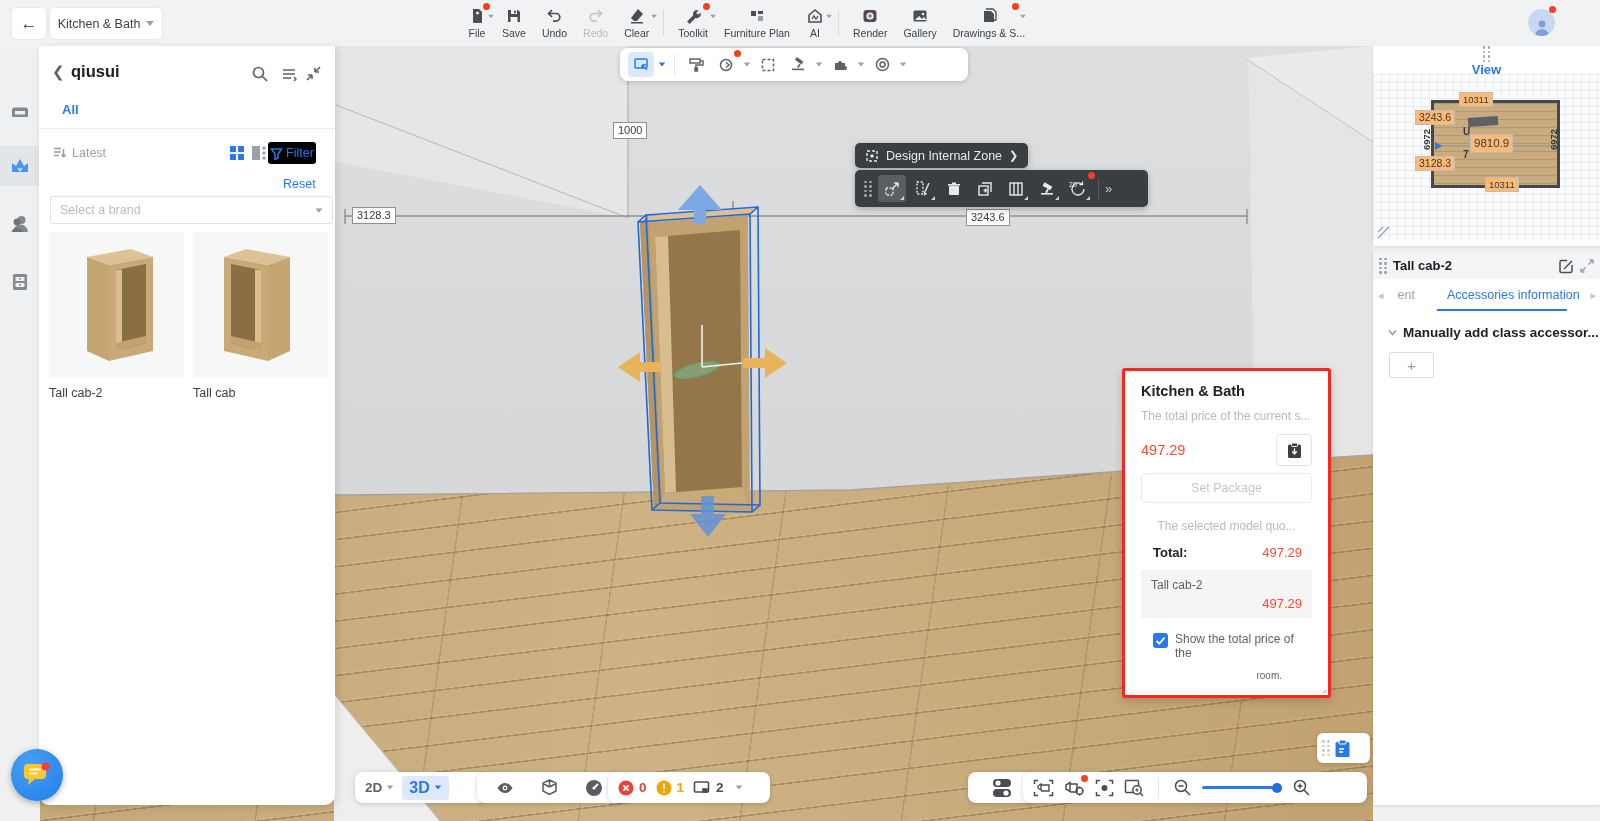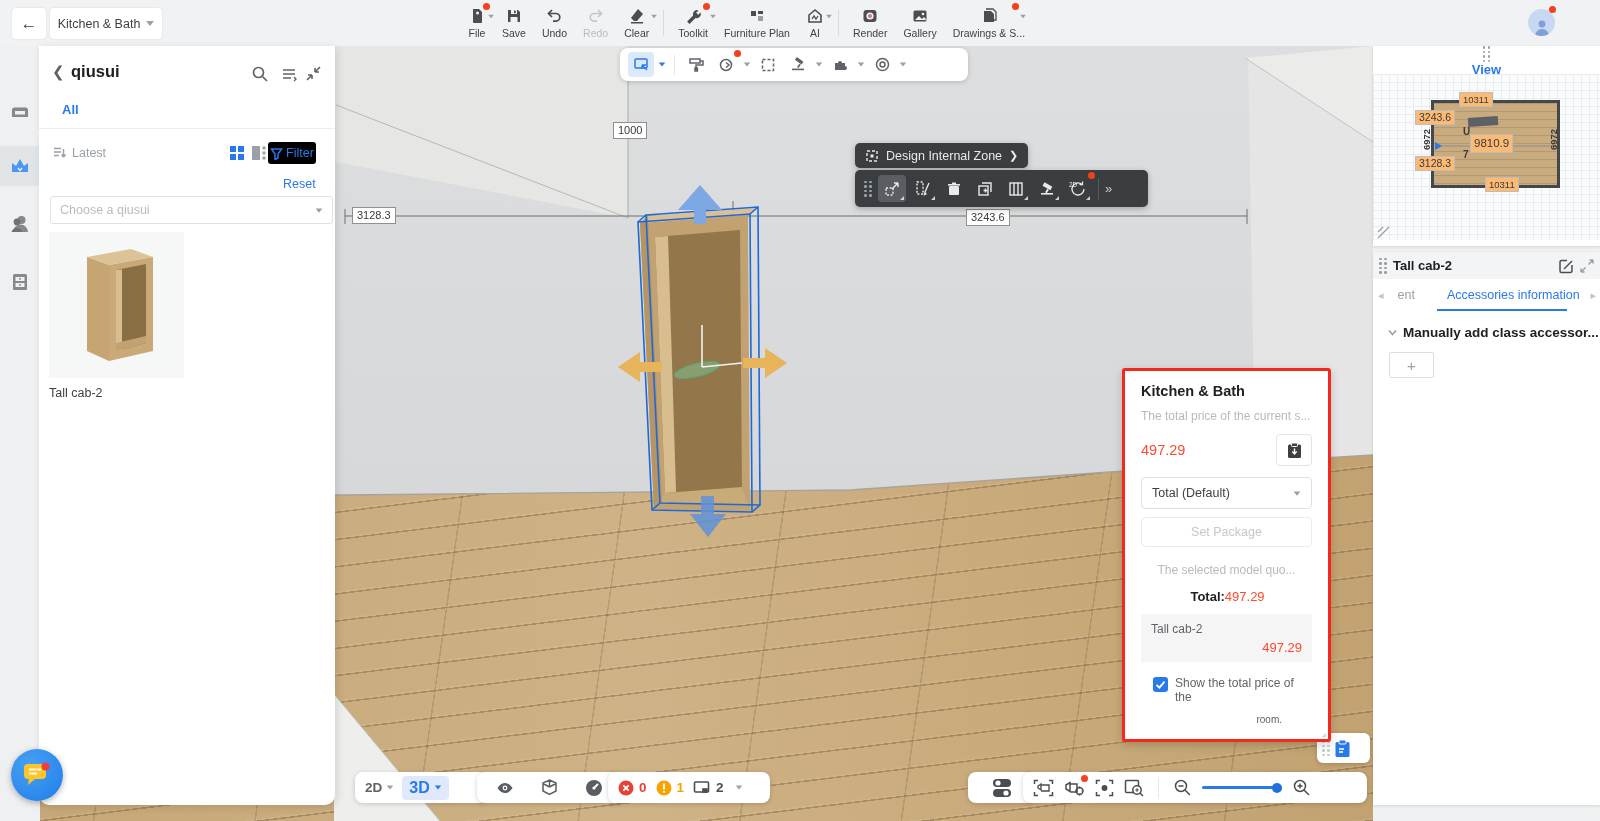--- a/index.html
+++ b/index.html
@@ -111,21 +111,21 @@
          box-shadow:0 3px 10px rgba(0,0,0,.18);box-sizing:border-box;padding:12px 16px 14px;}
   #price h3{margin:0;font-size:14.5px;color:#202124;}
   #price .sub{margin-top:10px;font-size:12px;color:#b7babd;}
   #price-row{display:flex;align-items:center;justify-content:space-between;margin-top:12px;height:30px;}
   .red{color:#ff4a2e;}
   #price-val{font-size:14.5px;}
   #clip-btn{width:34px;height:30px;border:1px solid #e3e3e3;border-radius:4px;display:flex;align-items:center;justify-content:center;cursor:pointer;background:#fff;}
   #qtype{margin-top:12px;height:30px;border:1px solid #e0e0e0;border-radius:4px;display:flex;align-items:center;justify-content:space-between;padding:0 10px;font-size:12.5px;color:#3c4043;cursor:pointer;}
   #setpkg{margin-top:8px;height:28px;border:1px solid #ebebeb;border-radius:4px;display:flex;align-items:center;justify-content:center;font-size:12.5px;color:#c4c7ca;}
   #note{margin-top:16px;text-align:center;font-size:12px;color:#b7babd;}
-  #total-row{display:flex;justify-content:center;margin-top:12px;padding:0 10px 0 12px;font-size:13px;}
+  #total-row{display:flex;justify-content:space-between;margin-top:12px;padding:0 10px 0 12px;font-size:13px;}
   #item-box{margin-top:10px;background:#f5f5f6;padding:8px 10px;height:32px;}
   #item-box .nm{font-size:12px;color:#5f6368;}
   #item-box .pr{text-align:right;font-size:13px;margin-top:4px;}
   #cb-row{display:flex;align-items:flex-start;gap:7px;margin-top:14px;padding-left:12px;font-size:12px;color:#5f6368;}
   #cb{width:15px;height:15px;background:#2979ea;border-radius:3px;flex:none;margin-top:1px;}
   #cb-l2{text-align:right;padding-right:30px;margin-top:10px;font-size:10px;color:#5f6368;}
   
   #quote-pill{left:1317px;top:733px;width:43px;height:30px;padding:0 5px;gap:4px;border-radius:6px;}
   
   #ztrack{position:relative;width:80px;height:3px;background:#2979ea;border-radius:2px;}
@@ -496,36 +496,49 @@
       </svg>
   </span>
   <div id="cat-filter" class="abs">
     <svg width="13" height="13" viewBox="0 0 13 13" fill="none" stroke="#2979ea" stroke-width="1.5">
         <path d="M1.5 2 h10 L8 7 v4 l-3 1.5 V7 z"></path>
       </svg>
     <span>Filter</span>
   </div>
   <div id="cat-reset" class="abs">Reset</div>
   <div id="cat-brand" class="abs">
-    <span>Choose a qiusui</span>
+    <span>Select a brand</span>
     <span class="caret" style="transform:scale(.85)"></span>
   </div>
 
   <div class="prod" style="left:10px">
     <div class="thumb">
       <svg width="95" height="125" viewBox="0 0 95 125">
           <polygon points="18,14 62,6 84,14 40,22" fill="#dcc294"></polygon>
           <polygon points="18,14 40,22 40,118 18,108" fill="#c5a572"></polygon>
           <polygon points="40,22 84,14 84,108 40,118" fill="#caa978"></polygon>
           <polygon points="47,27 77,21 77,100 47,108" fill="#8a6f44"></polygon>
           <polygon points="47,27 53,26.5 53,107 47,108" fill="#d8bd8e"></polygon>
           <polygon points="47,100 77,93 77,100 47,108" fill="#c2a271"></polygon>
         </svg>
     </div>
     <div class="pname">Tall cab-2</div>
+  </div>
+  <div class="prod" style="left:154px">
+    <div class="thumb">
+      <svg width="95" height="125" viewBox="0 0 95 125" style="transform:scaleX(-1)">
+          <polygon points="18,14 62,6 84,14 40,22" fill="#dcc294"></polygon>
+          <polygon points="18,14 40,22 40,118 18,108" fill="#c5a572"></polygon>
+          <polygon points="40,22 84,14 84,108 40,118" fill="#caa978"></polygon>
+          <polygon points="47,27 77,21 77,100 47,108" fill="#8a6f44"></polygon>
+          <polygon points="47,27 53,26.5 53,107 47,108" fill="#d8bd8e"></polygon>
+          <polygon points="47,100 77,93 77,100 47,108" fill="#c2a271"></polygon>
+        </svg>
+    </div>
+    <div class="pname">Tall cab</div>
   </div>
 </div>
 
 <div class="pill bpill" style="left:355px;width:113px">
   <span class="modelab">
     <span>2D</span>
       <span class="caret" style="transform:scale(.8)"></span>
   </span>
   <span id="mode-3d">
     <span>3D</span>
@@ -755,24 +768,20 @@
   <div id="price-row">
     <span id="price-val" class="red">497.29</span>
     <span id="clip-btn">
       <svg width="15" height="17" viewBox="0 0 15 17">
           <rect x="1" y="2.5" width="13" height="13.5" rx="1.5" fill="#3c4043"></rect>
           <rect x="4.5" y="1" width="6" height="3.5" rx="1" fill="#3c4043" stroke="#fff" stroke-width="1"></rect>
           <path d="M7.5 6.5 v5 M5.3 9.5 l2.2 2.4 2.2 -2.4" stroke="#fff" stroke-width="1.4" fill="none"></path>
         </svg>
     </span>
   </div>
-  <div id="qtype">
-    <span>Total (Default)</span>
-    <span class="caret" style="transform:scale(.85)"></span>
-  </div>
   <div id="setpkg">Set Package</div>
   <div id="note">The selected model quo...</div>
   <div id="total-row">
     <span style="font-weight:bold;color:#202124">Total:</span>
     <span class="red">497.29</span>
   </div>
   <div id="item-box">
     <div class="nm">Tall cab-2</div>
     <div class="pr red">497.29</div>
   </div>

